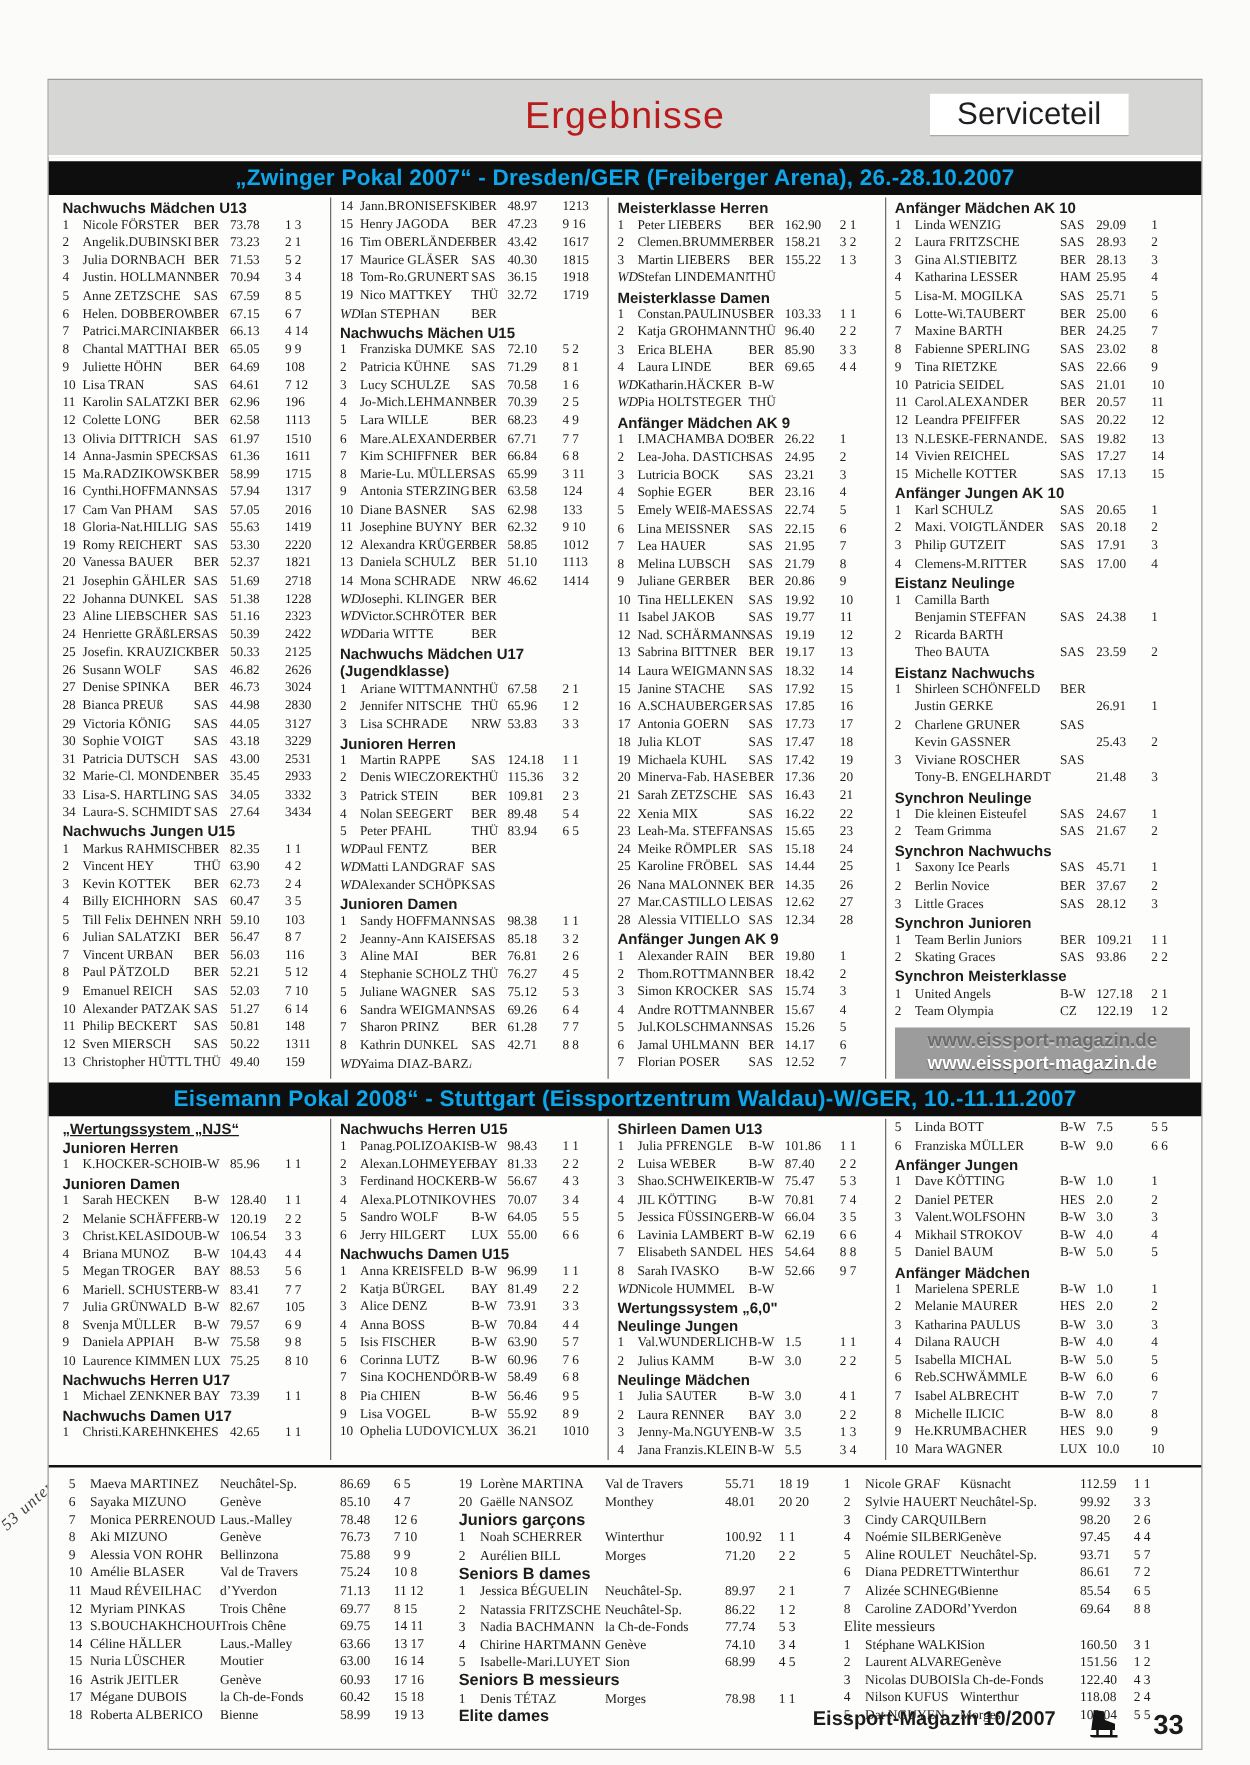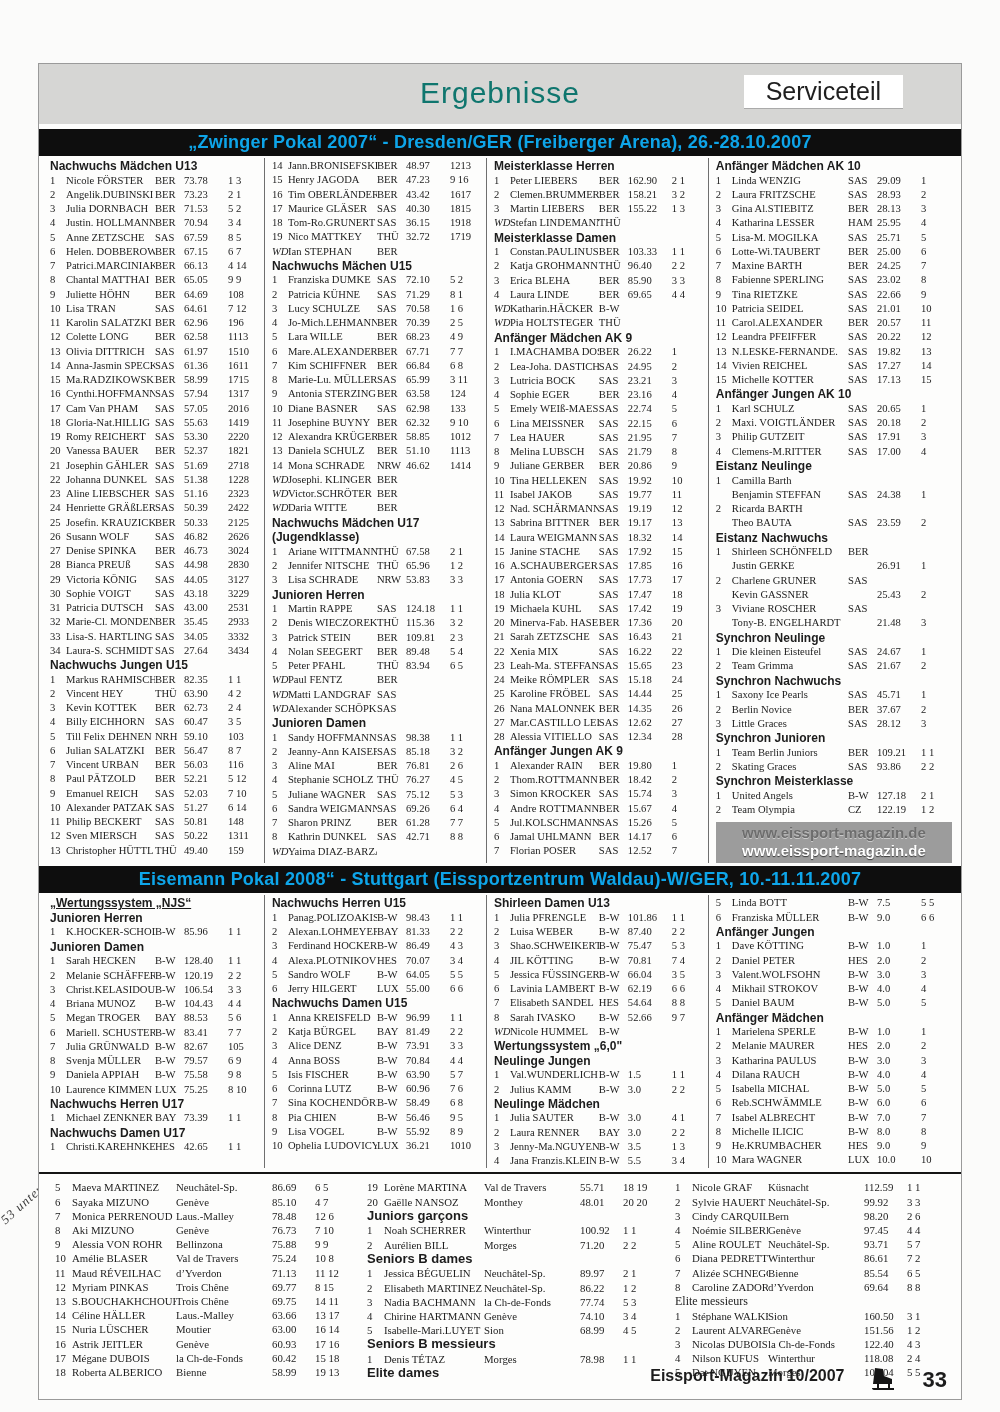--- a/index.html
+++ b/index.html
@@ -3,21 +3,21 @@
 <meta charset="utf-8">
 <style>
   html,body{margin:0;padding:0;background:#f4f4f2;}
   .canvas{position:relative;width:1000px;height:1412px;background:#fbfbfa;overflow:hidden;
           font-family:"Liberation Serif",serif;color:#1c1c1c;}
   .sheet{position:absolute;left:38px;top:63px;width:924px;height:1337px;background:#fdfdfc;
          border:1px solid #9a9a9a;box-sizing:border-box;}
   
   .band{position:relative;height:60px;background:#d6d6d4;border-bottom:2px solid #fdfdfc;}
   .band .ttl{position:absolute;left:0;right:0;top:12px;text-align:center;
-             font:30px "Liberation Sans",sans-serif;color:#0f766e;letter-spacing:1px;}
+             font:30px "Liberation Sans",sans-serif;color:#b91c1c;letter-spacing:1px;}
   .service{position:absolute;right:58px;top:11px;background:#ffffff;padding:2px 22px;
            font:25px "Liberation Sans",sans-serif;color:#1f1f1f;box-shadow:0 1px 0 #aaa;}
   .bar{background:#0e0e0e;color:#0ea5e9;text-align:center;
        font:bold 18px/27px "Liberation Sans",sans-serif;height:27px;margin-top:3px;letter-spacing:.2px;}
   
   .seccols{display:flex;align-items:stretch;padding:2px 4px 0 4px;}
   .col{flex:1 1 0;padding:1px 5px 0 7px;min-width:0;border-left:1px solid #6f6f6f;}
   .col:first-child{border-left:none;}
   .seccols .col:last-child{flex:1.13 1 0;}
   .hd{font:bold 12px/14.6px "Liberation Sans",sans-serif;white-space:nowrap;overflow:hidden;}
@@ -1434,21 +1434,21 @@
             <span class="rk">2</span>
             <span class="nm">Alexan.LOHMEYER</span>
             <span class="rg">BAY</span>
             <span class="sc">81.33</span>
             <span class="pl">2 2</span>
           </div>
           <div class="row">
             <span class="rk">3</span>
             <span class="nm">Ferdinand HOCKER</span>
             <span class="rg">B-W</span>
-            <span class="sc">86.49</span>
+            <span class="sc">56.67</span>
             <span class="pl">4 3</span>
           </div>
           <div class="row">
             <span class="rk">4</span>
             <span class="nm">Alexa.PLOTNIKOV</span>
             <span class="rg">HES</span>
             <span class="sc">70.07</span>
             <span class="pl">3 4</span>
           </div>
           <div class="row">
@@ -1907,21 +1907,21 @@
           <div class="hd">Seniors B dames</div>
           <div class="row">
             <span class="rk">1</span>
             <span class="nm">Jessica BÉGUELIN</span>
             <span class="cl">Neuchâtel-Sp.</span>
             <span class="sc">89.97</span>
             <span class="pl">2 1</span>
           </div>
           <div class="row">
             <span class="rk">2</span>
-            <span class="nm">Elisabeth MARTINEZ</span>
+            <span class="nm">Natassia FRITZSCHE</span>
             <span class="cl">Neuchâtel-Sp.</span>
             <span class="sc">86.22</span>
             <span class="pl">1 2</span>
           </div>
           <div class="row">
             <span class="rk">3</span>
             <span class="nm">Nadia BACHMANN</span>
             <span class="cl">la Ch-de-Fonds</span>
             <span class="sc">77.74</span>
             <span class="pl">5 3</span>

